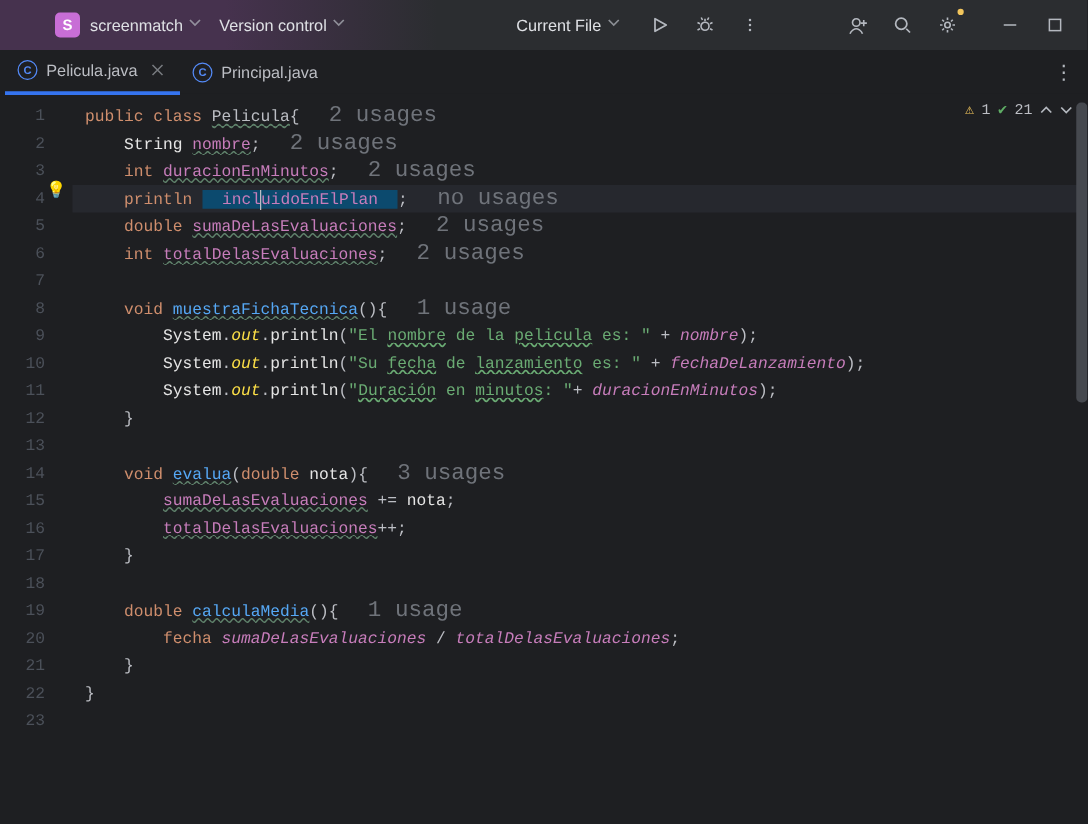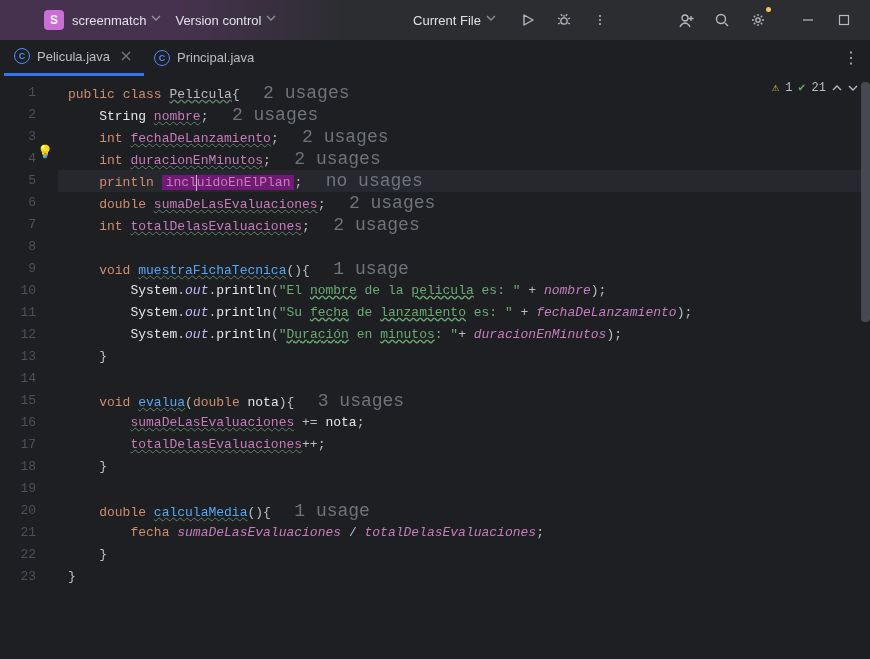--- a/index.html
+++ b/index.html
@@ -24,24 +24,24 @@
   .line { height:22px; line-height:22px; padding-left:10px; white-space:pre; }
   .line.hl { background:#26282e; }
   .k { color:#cf8e6d; }
   .t { color:#e5e5e5; }
   .id { color:#c77dbb; font-style:italic;}
   .fld { color:#c77dbb; text-decoration:underline wavy #5f826b; text-decoration-thickness:1px;}
   .mth { color:#56a8f5; text-decoration:underline wavy #5f826b; text-decoration-thickness:1px; }
   .cls { color:#bcbec4; text-decoration:underline wavy #5f826b; }
   .s { color:#6aab73; }
   .su { color:#6aab73; text-decoration:underline wavy #6aab73; }
-  .out { color:#c4b5fd; font-style:italic; }
+  .out { color:#fde047; font-style:italic; }
   .p { color:#bcbec4; }
   .hint { color:#6f737a; font-size:18px; }
-  .boxed { background:#701a75; padding:0 4px; color:#c77dbb;}
+  .boxed { background:#0c4a6e; padding:0 16px; color:#c77dbb;}
   .bulb { position:absolute; left:-21px; top:68px; color:#f2c55c; font-size:13px;}
   .insp { position:absolute; top:4px; right:12px; display:flex; align-items:center; gap:6px; font-size:12px; color:#bcbec4;}
   .warn-ico { color:#f2c55c; }
   .ok-ico { color:#5fad65; }
   .sbar { position:absolute; right:0; top:0; width:9px; height:240px; background:#46494f; border-radius:4px; margin-top:6px;}
   .cursor { display:inline-block; width:1px; height:16px; background:#bcbec4; vertical-align:middle; margin-left:-1px;}
   .dot2{width:5px;height:5px;border-radius:50%;background:#f2c55c;position:absolute;top:0;right:0;}
 </style>
 </head>
 <body>
@@ -173,21 +173,20 @@
           <path d="M1 7l4-4 4 4" stroke="#b4b8bf" fill="none" stroke-width="1.4"></path>
         </svg>
       <svg width="10" height="10" viewBox="0 0 10 10">
           <path d="M1 3l4 4 4-4" stroke="#b4b8bf" fill="none" stroke-width="1.4"></path>
         </svg>
     </div>
     <div class="sbar"></div>
 
 <div class="line"><span class="k">public</span> <span class="k">class</span> <span class="cls">Pelicula</span><span class="p">{</span>   <span class="hint">2 usages</span></div>
 <div class="line">    <span class="t">String</span> <span class="fld">nombre</span><span class="p">;</span>   <span class="hint">2 usages</span></div>
-<div class="line">    <span class="k">int</span> <span class="fld">fechaDeLanzamiento</span><span class="p">;</span>   <span class="hint">2 usages</span></div>
 <div class="line">    <span class="k">int</span> <span class="fld">duracionEnMinutos</span><span class="p">;</span>   <span class="hint">2 usages</span></div>
 <div class="line hl">    <span class="k">println</span> <span class="boxed"><span>incl</span><span class="cursor"></span><span>uidoEnElPlan</span></span><span class="p">;</span>   <span class="hint">no usages</span></div>
 <div class="line">    <span class="k">double</span> <span class="fld">sumaDeLasEvaluaciones</span><span class="p">;</span>   <span class="hint">2 usages</span></div>
 <div class="line">    <span class="k">int</span> <span class="fld">totalDelasEvaluaciones</span><span class="p">;</span>   <span class="hint">2 usages</span></div>
 <div class="line"></div>
 <div class="line">    <span class="k">void</span> <span class="mth">muestraFichaTecnica</span><span class="p">()</span><span class="p">{</span>   <span class="hint">1 usage</span></div>
 <div class="line">        <span class="t">System</span><span class="p">.</span><span class="out">out</span><span class="p">.</span><span class="t">println</span><span class="p">(</span><span class="s">"El </span><span class="su">nombre</span><span class="s"> de la </span><span class="su">pelicula</span><span class="s"> es: "</span><span class="p"> + </span><span class="id">nombre</span><span class="p">)</span><span class="p">;</span></div>
 <div class="line">        <span class="t">System</span><span class="p">.</span><span class="out">out</span><span class="p">.</span><span class="t">println</span><span class="p">(</span><span class="s">"Su </span><span class="su">fecha</span><span class="s"> de </span><span class="su">lanzamiento</span><span class="s"> es: "</span><span class="p"> + </span><span class="id">fechaDeLanzamiento</span><span class="p">)</span><span class="p">;</span></div>
 <div class="line">        <span class="t">System</span><span class="p">.</span><span class="out">out</span><span class="p">.</span><span class="t">println</span><span class="p">(</span><span class="s">"</span><span class="su">Duración</span><span class="s"> en </span><span class="su">minutos</span><span class="s">: "</span><span class="p">+ </span><span class="id">duracionEnMinutos</span><span class="p">)</span><span class="p">;</span></div>
 <div class="line">    <span class="p">}</span></div>

